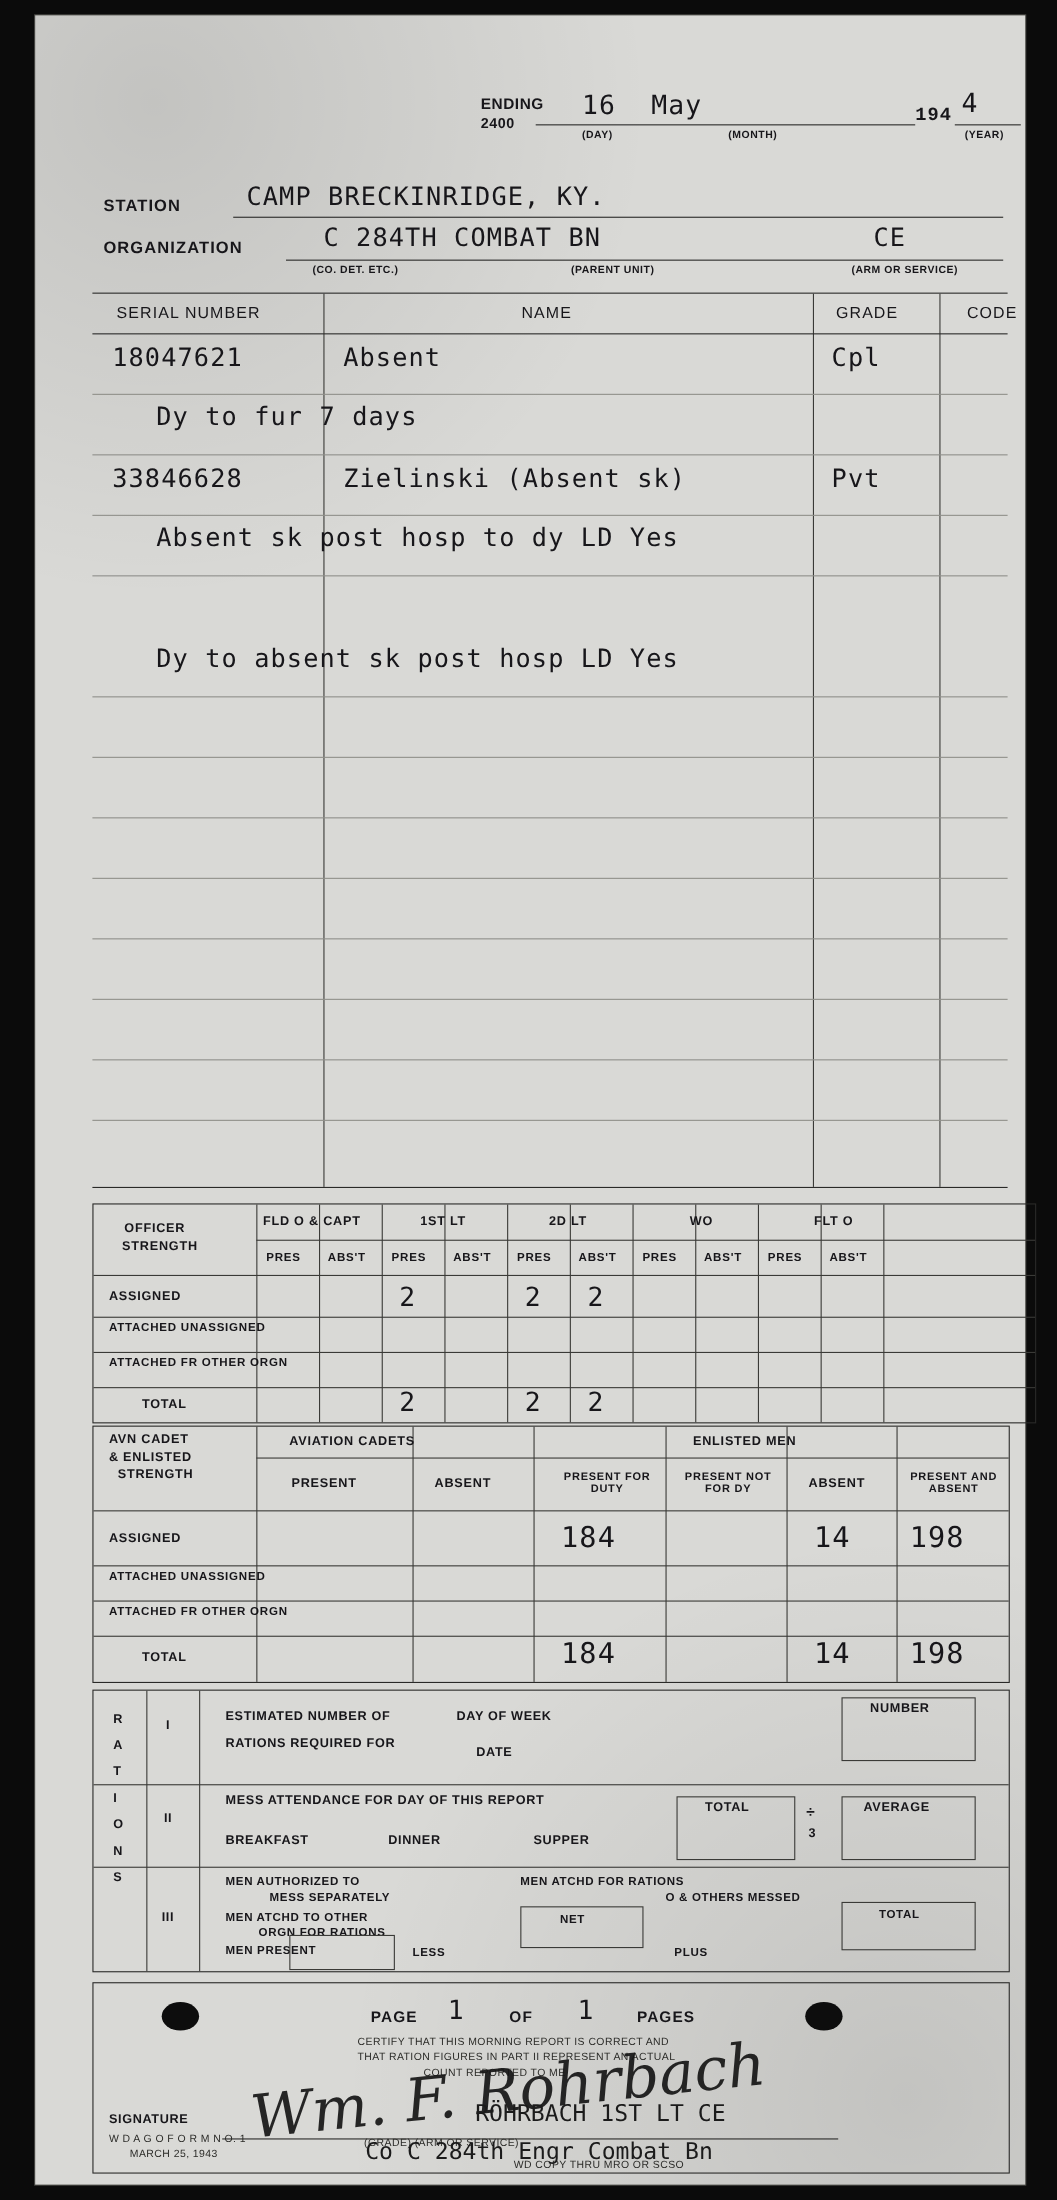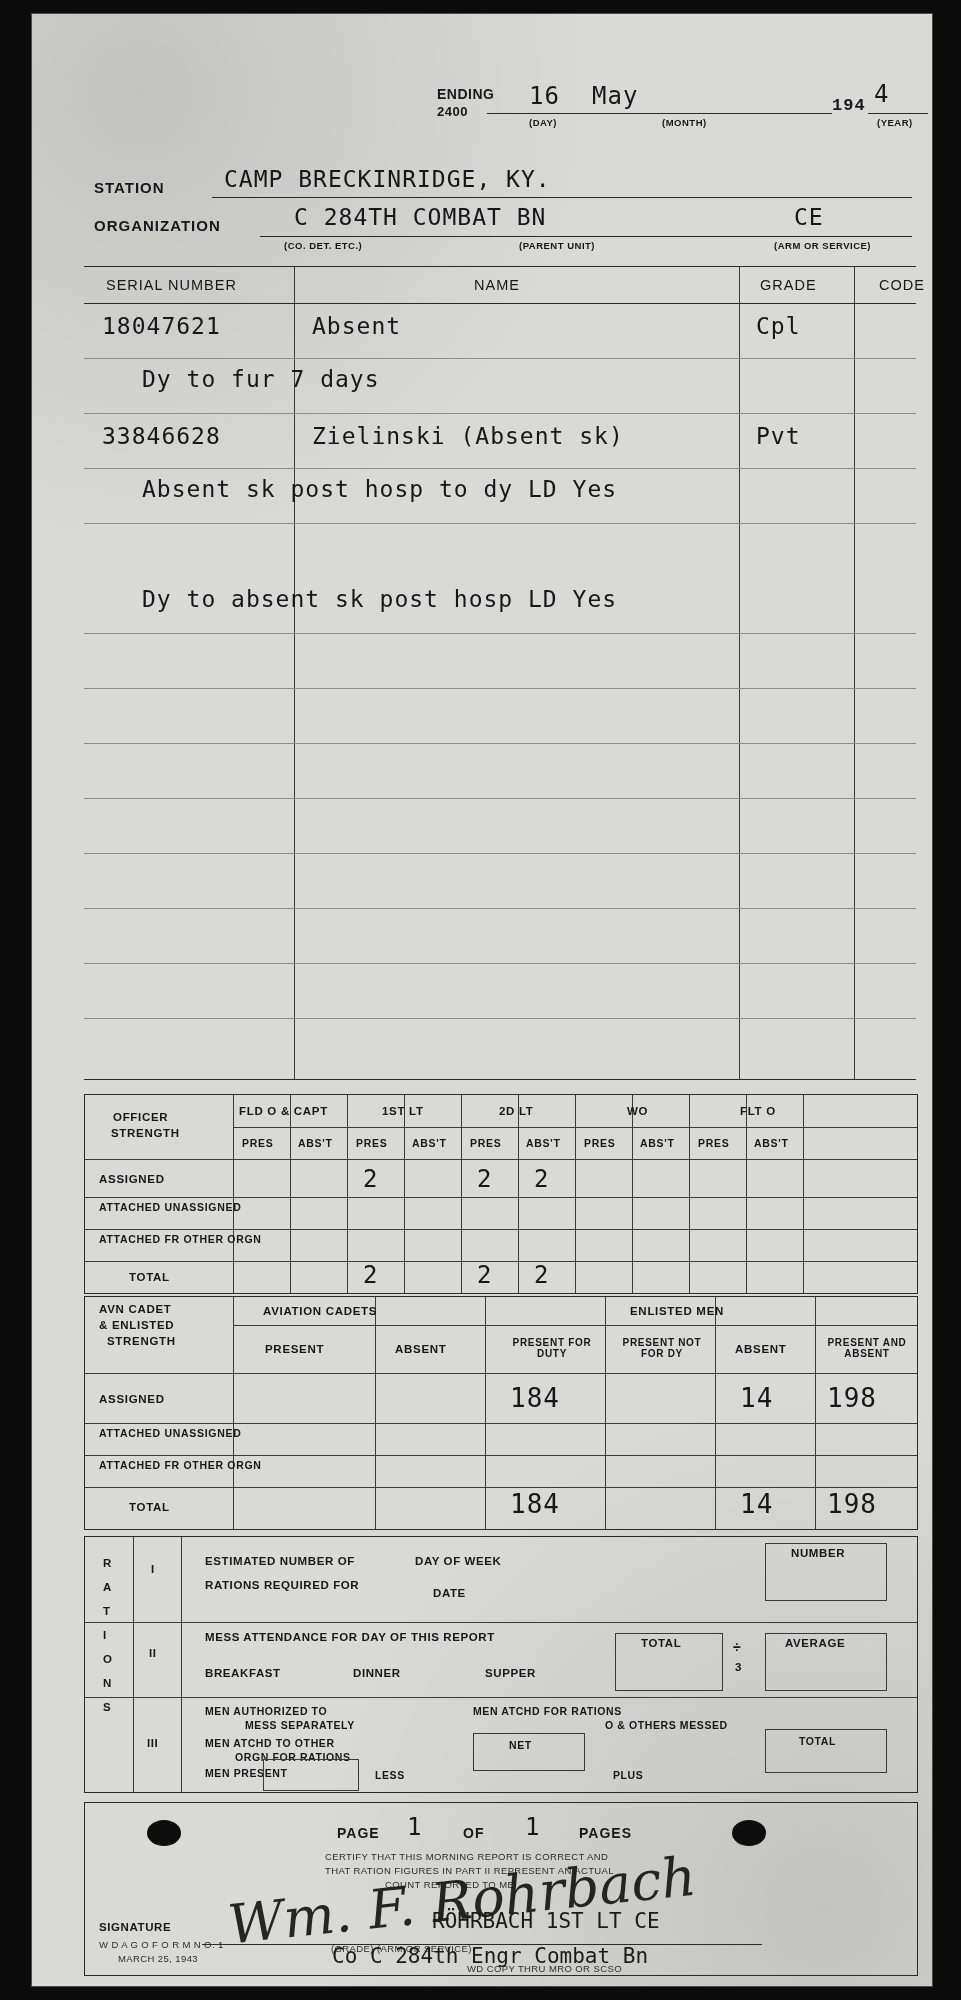--- a/index.html
+++ b/index.html
@@ -44,21 +44,21 @@
   
   .tbl{position:absolute;left:52px;top:252px;width:832px;height:812px;border-top:1.6px solid #2a2a28;border-bottom:1.6px solid #2a2a28;}
   .tbl .vl{position:absolute;top:0;bottom:0;width:0;border-left:1.3px solid #3a3a37;}
   .hdr{position:absolute;left:0;top:0;width:832px;height:36px;border-bottom:1.6px solid #2a2a28;}
   .hdr span{position:absolute;top:10px;font-size:14.5px;letter-spacing:1px;}
   .row{position:absolute;left:0;width:832px;height:55px;border-bottom:1.2px solid #8f8f8a;}
   .rowtxt{position:absolute;font-size:23px;}
   .grade{position:absolute;font-size:23px;left:672px;}
 
   
-  .ostr{position:absolute;left:52px;top:1080px;width:832px;height:198px;border:1.6px solid #2a2a28;}
+  .ostr{position:absolute;left:52px;top:1080px;width:832px;height:198px;border:1.6px solid #2a2a28;padding-left:24px;}
   .ostr .v{position:absolute;top:0;bottom:0;border-left:1.3px solid #3a3a37;}
   .ostr .h{position:absolute;left:0;right:0;border-top:1.3px solid #3a3a37;}
   .ostr .lbl{position:absolute;font-size:11.5px;letter-spacing:.7px;font-weight:bold;}
   .ostr .num{position:absolute;font-size:24px;}
 
   
   .estr{position:absolute;left:52px;top:1282px;width:832px;height:232px;border:1.6px solid #2a2a28;}
   .estr .v{position:absolute;top:0;bottom:0;border-left:1.3px solid #3a3a37;}
   .estr .h{position:absolute;left:0;right:0;border-top:1.3px solid #3a3a37;}
   .estr .lbl{position:absolute;font-size:11.5px;letter-spacing:.7px;font-weight:bold;}

